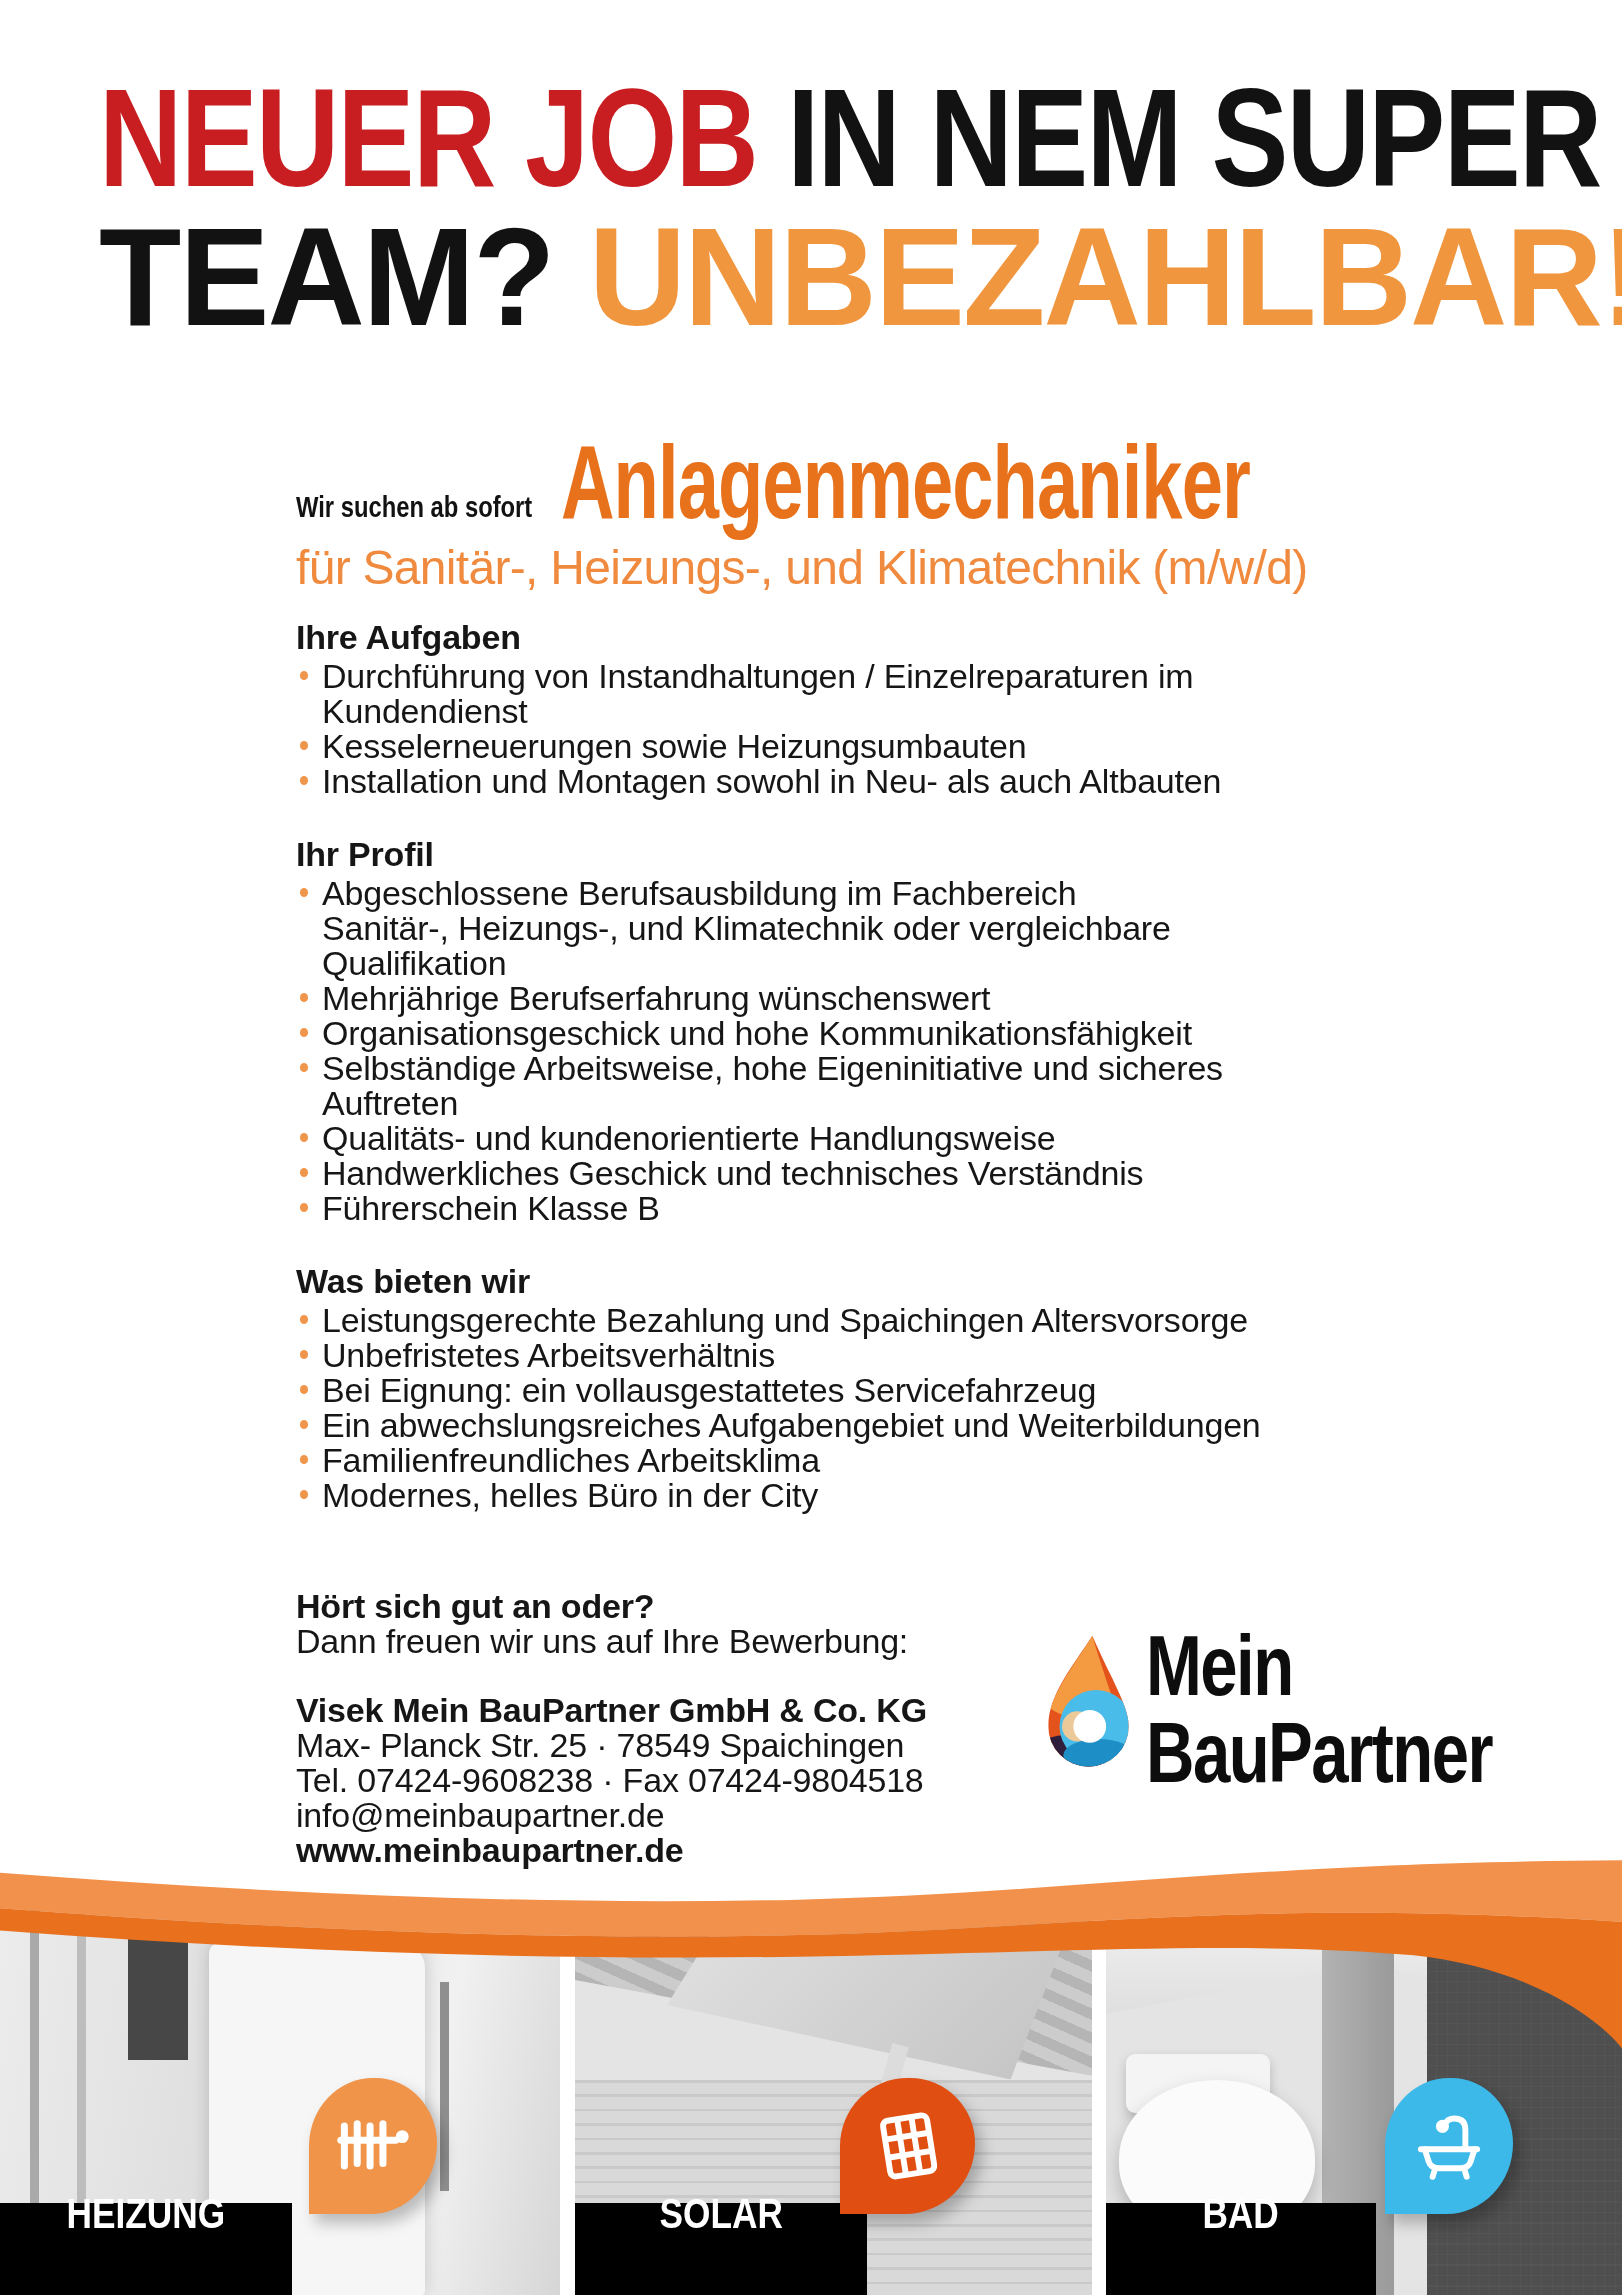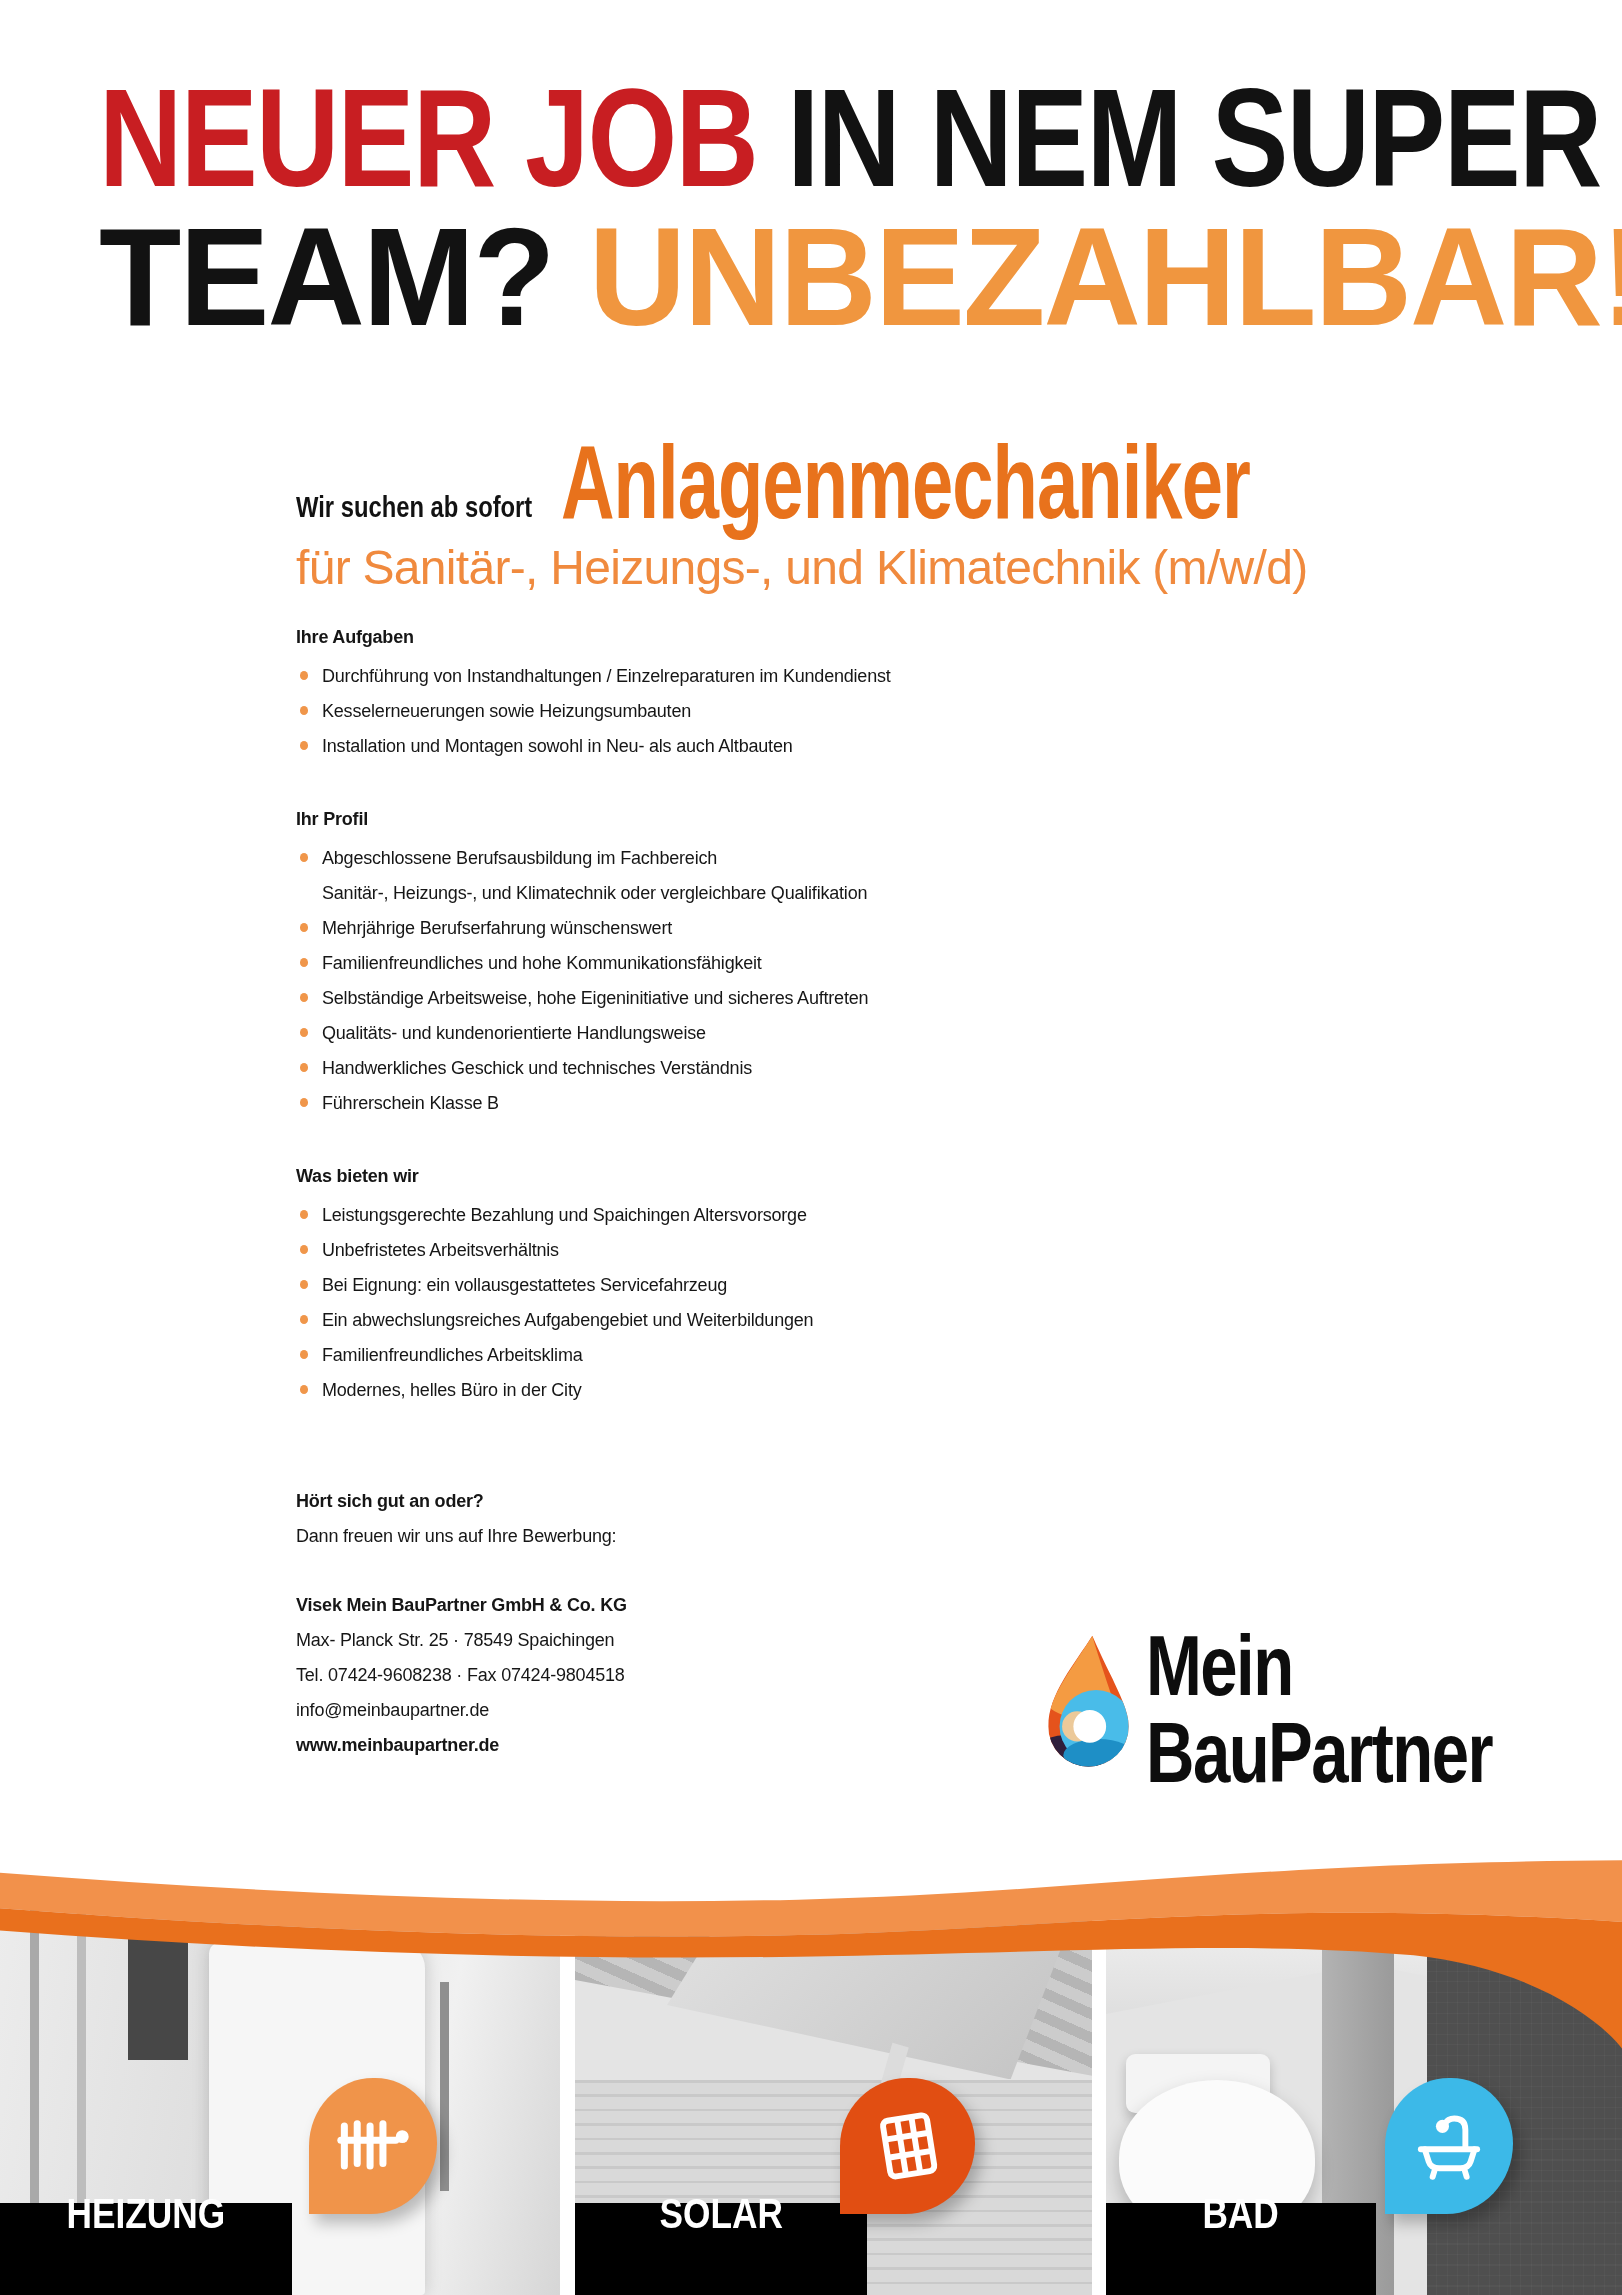--- a/index.html
+++ b/index.html
@@ -14,21 +14,21 @@
   .hl-gap { margin-left:0.26em; }
   .c-red { color:#c81e22; }
   .c-orangelight { color:#f0963f; }
 
   
   .wir-suchen { position:absolute; left:296px; top:491px; font-size:29px; font-weight:700; color:#121212; white-space:nowrap; transform:scaleX(0.82); transform-origin:0 0; }
   .job-title { position:absolute; left:561px; top:431px; font-size:103px; line-height:103px; font-weight:700; color:#e8721c; white-space:nowrap; transform:scaleX(0.72); transform-origin:0 0; letter-spacing:-1.3px; }
   .job-subtitle { position:absolute; left:296px; top:547px; font-size:48px; line-height:41px; font-weight:400; color:#f08a3e; white-space:nowrap; letter-spacing:-0.7px; }
 
   
-  .col { position:absolute; left:296px; top:620px; width:1047px; font-size:18px; line-height:35px; color:#161616; letter-spacing:-0.2px; }
+  .col { position:absolute; left:296px; top:620px; width:1047px; font-size:34px; line-height:35px; color:#161616; letter-spacing:-0.2px; }
   .sec-heading { font-weight:700; }
   .sec-gap { margin-top:38px; }
   .col ul { list-style:none; margin-top:3.9px; }
   .col li { position:relative; padding-left:26px; }
   .col li::before { content:""; position:absolute; left:3.9px; top:12.4px; width:8.5px; height:9.2px; border-radius:50%; background:#f0964a; }
   .col li.cont::before { display:none; }
   .cta { margin-top:76px; }
   .cta-bold { font-weight:700; }
   .company { margin-top:34px; }
   .company-bold { font-weight:700; }
@@ -101,21 +101,21 @@
         <li>Durchführung von Instandhaltungen / Einzelreparaturen im Kundendienst</li>
         <li>Kesselerneuerungen sowie Heizungsumbauten</li>
         <li>Installation und Montagen sowohl in Neu- als auch Altbauten</li>
       </ul>
 
     <div class="sec-heading sec-gap">Ihr Profil</div>
     <ul>
         <li>Abgeschlossene Berufsausbildung im Fachbereich</li>
         <li class="cont">Sanitär-, Heizungs-, und Klimatechnik oder vergleichbare Qualifikation</li>
         <li>Mehrjährige Berufserfahrung wünschenswert</li>
-        <li>Familienfreundliches und hohe Kommunikationsfähigkeit</li>
+        <li>Organisationsgeschick und hohe Kommunikationsfähigkeit</li>
         <li>Selbständige Arbeitsweise, hohe Eigeninitiative und sicheres Auftreten</li>
         <li>Qualitäts- und kundenorientierte Handlungsweise</li>
         <li>Handwerkliches Geschick und technisches Verständnis</li>
         <li>Führerschein Klasse B</li>
       </ul>
 
     <div class="sec-heading sec-gap">Was bieten wir</div>
     <ul>
         <li>Leistungsgerechte Bezahlung und Spaichingen Altersvorsorge</li>
         <li>Unbefristetes Arbeitsverhältnis</li>

